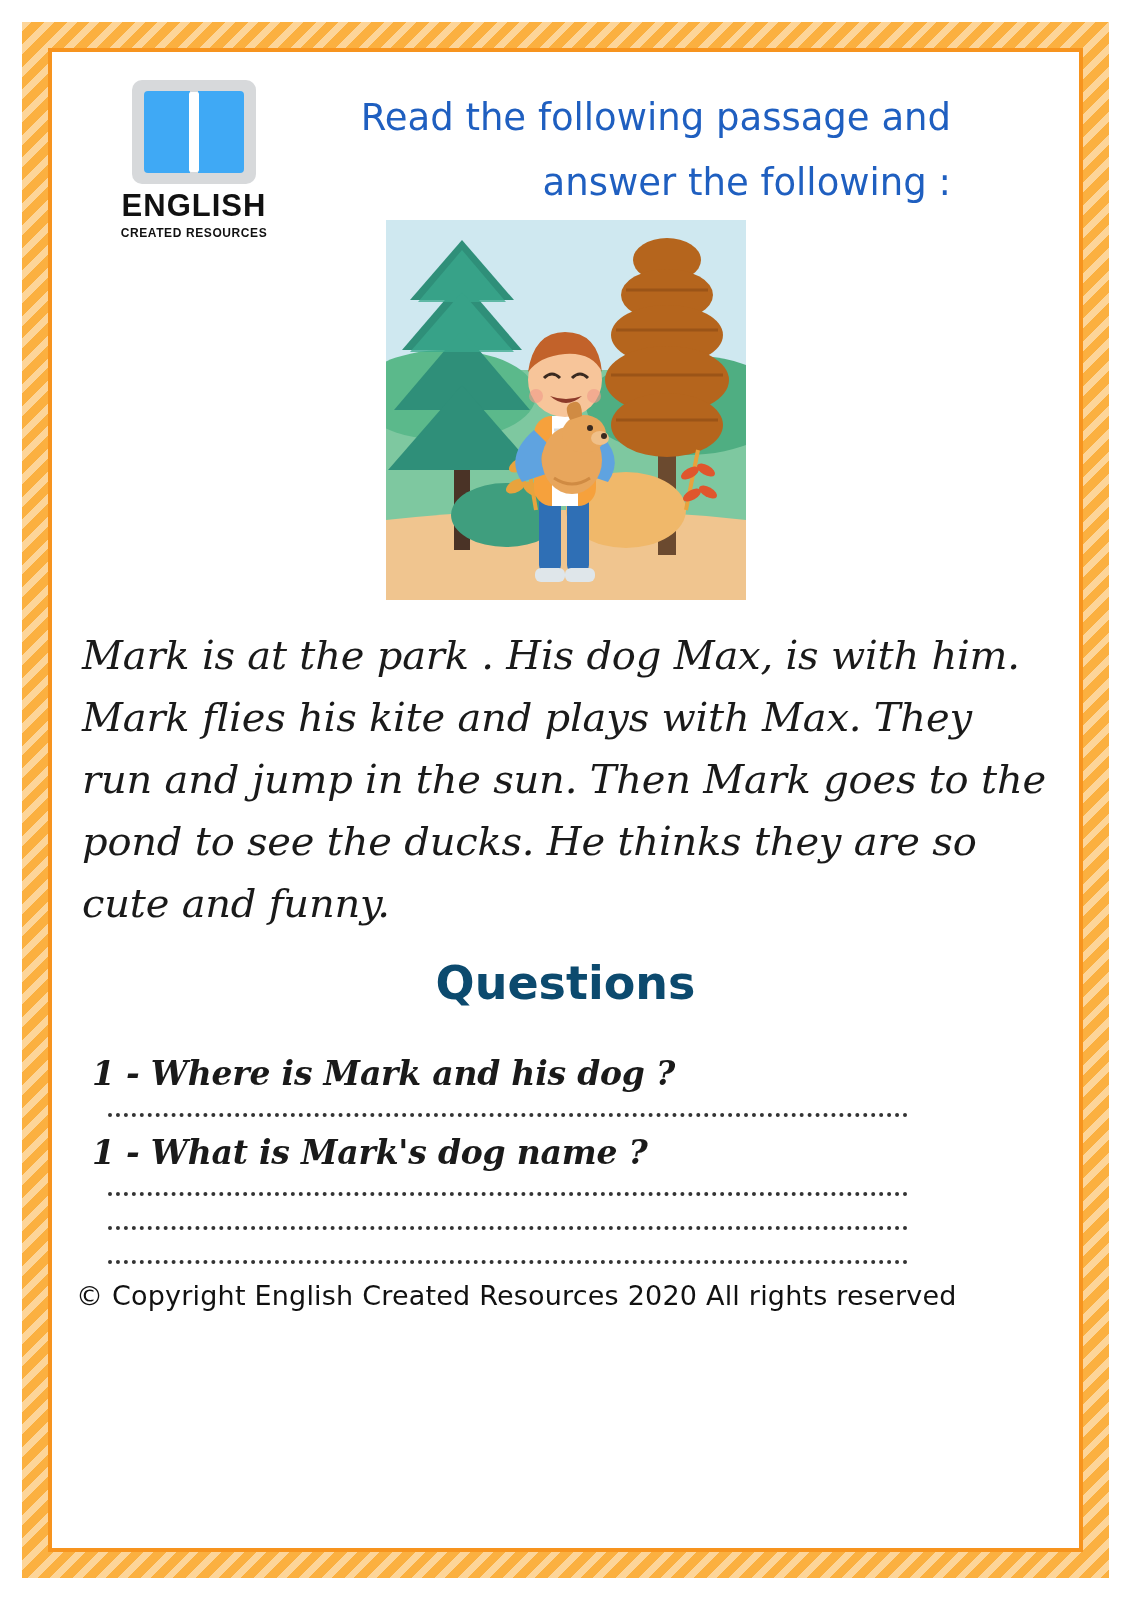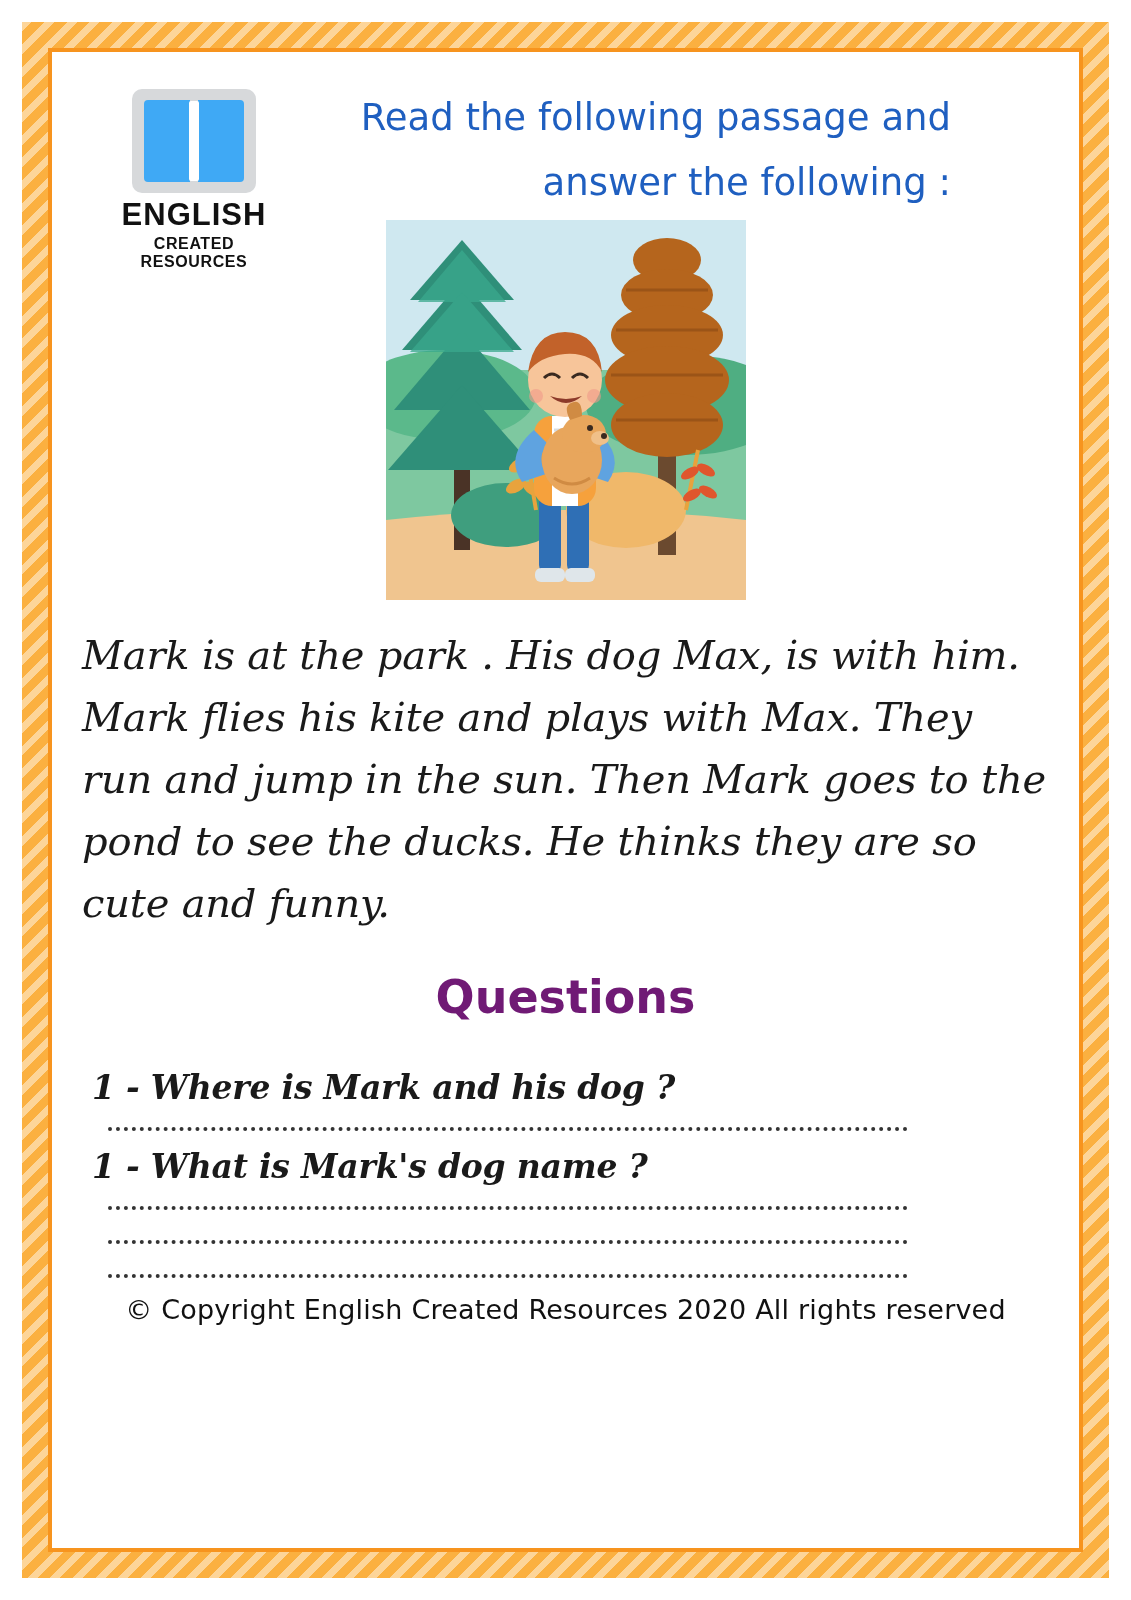--- a/index.html
+++ b/index.html
@@ -72,21 +72,21 @@
   }
 
   
   .header {
     position: relative;
     height: 150px;
   }
   .logo {
     position: absolute;
     left: 28px;
-    top: 21px;
+    top: 12px;
     width: 180px;
     text-align: center;
   }
   .logo-book {
     width: 124px;
     height: 104px;
     margin: 0 auto;
     background: #d7d9db;
     border-radius: 10px;
     position: relative;
@@ -128,21 +128,21 @@
     font-family: "Liberation Sans", sans-serif;
     font-weight: bold;
     font-size: 31px;
     letter-spacing: 1px;
     color: #111111;
     margin-top: 4px;
   }
   .logo-sub {
     font-family: "Liberation Sans", sans-serif;
     font-weight: bold;
-    font-size: 16px;
+    font-size: 12px;
     letter-spacing: 0.6px;
     color: #111111;
     margin-top: 2px;
   }
 
   .head-title {
     margin-left: 215px;
     padding-top: 18px;
     text-align: right;
     color: #1f5fc0;
@@ -174,25 +174,25 @@
     font-family: "DejaVu Serif", serif;
     font-style: italic;
     font-size: 40px;
     line-height: 1.55;
     color: #1a1a1a;
     letter-spacing: -0.2px;
   }
 
   .questions-title {
     text-align: center;
-    color: #701a75;
+    color: #0c4a6e;
     font-family: "DejaVu Sans", sans-serif;
     font-weight: bold;
     font-size: 46px;
-    margin-top: 36px;
+    margin-top: 22px;
     margin-bottom: 6px;
   }
 
   .qlist {
     margin-top: 44px;
     font-weight: bold;
   }
   .qitem {
     margin-bottom: 6px;
   }
@@ -205,21 +205,20 @@
     letter-spacing: -0.2px;
   }
   .qline {
     margin: 6px 0 16px 32px;
     height: 14px;
     border-bottom: 4px dotted #333333;
     width: 800px;
   }
 
   .footer {
-    text-align: center;
     font-family: "DejaVu Sans", sans-serif;
     font-size: 27px;
     color: #111111;
     margin-top: 6px;
     letter-spacing: 0.2px;
   }
 </style>
 </head>
 <body>
 

